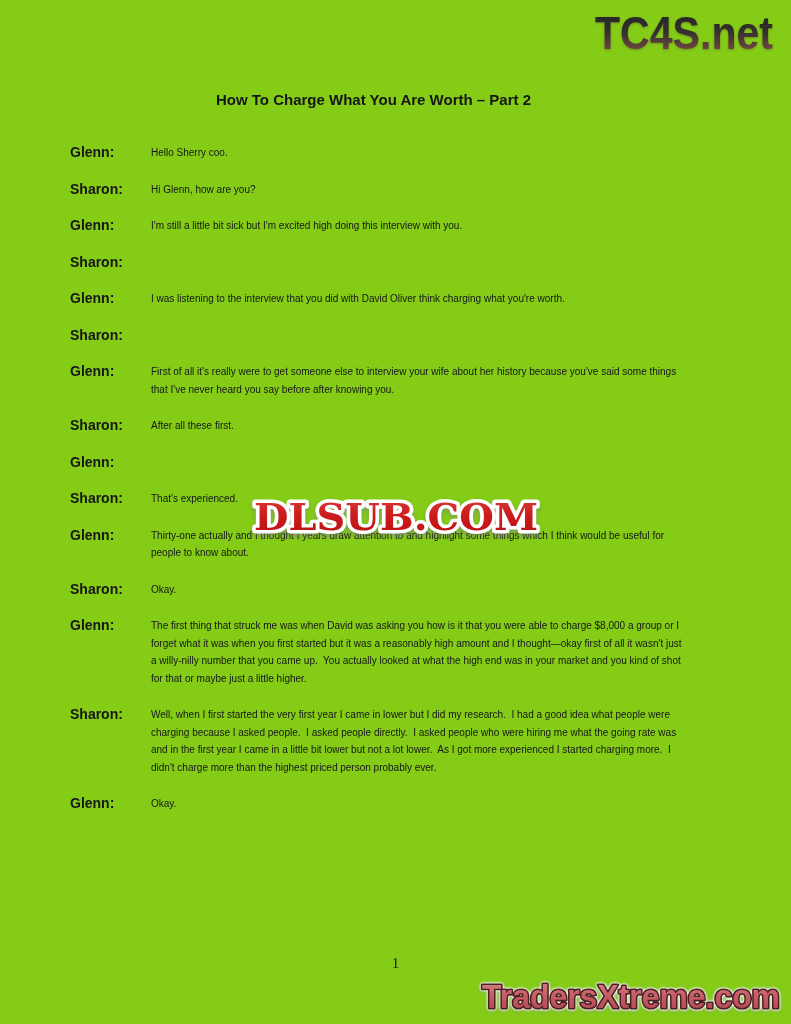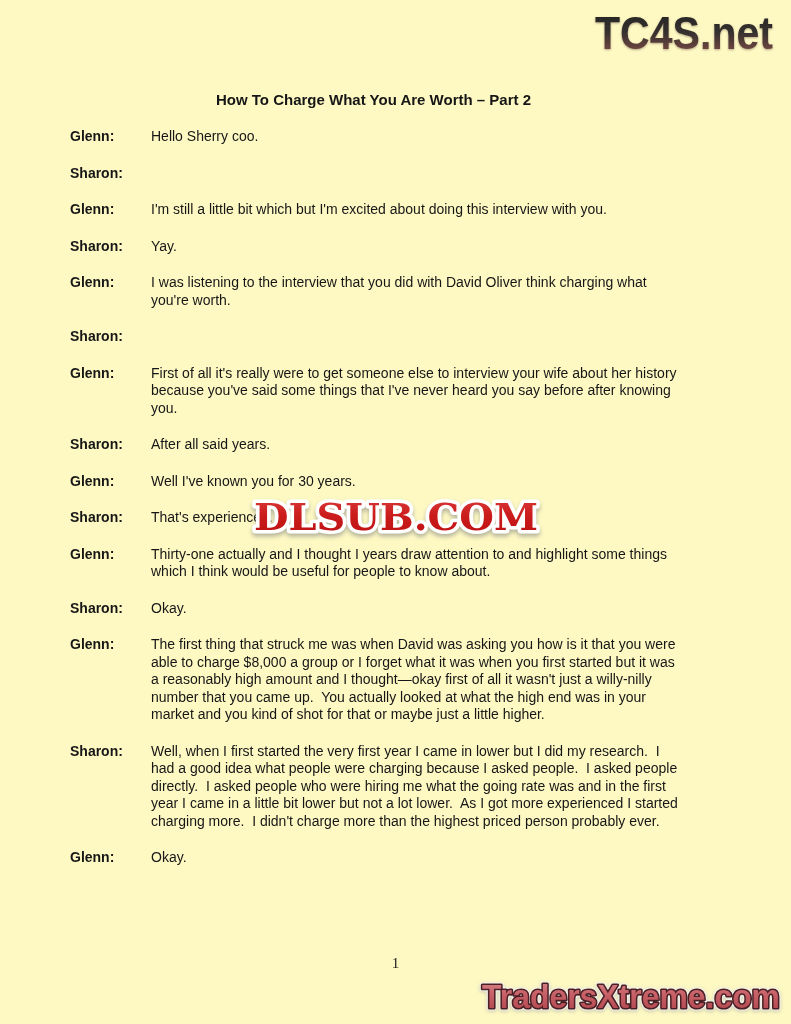--- a/index.html
+++ b/index.html
@@ -1,20 +1,20 @@
 <!DOCTYPE html>
 <html><head>
 <meta charset="utf-8">
 <style>
   html, body { margin: 0; padding: 0; background: #ffffff; }
   .page {
     position: relative;
     width: 791px;
     height: 1024px;
-    background: #fef9c3;
+    background: #84cc16;
     overflow: hidden;
     font-family: "Liberation Sans", sans-serif;
     color: #161616;
   }
   .header-logo-svg {
     position: absolute;
     top: 4px;
     right: 12px;
     filter: drop-shadow(0.5px 1.5px 1px rgba(90, 65, 60, 0.45));
   }
@@ -30,31 +30,32 @@
   }
   .transcript {
     position: absolute;
     top: 128px;
     left: 70px;
     width: 612px;
   }
   .row {
     display: flex;
     margin-bottom: 19px;
+    margin-top: 16px;
   }
   .speaker {
     flex: none;
     width: 81px;
     font-weight: bold;
     font-size: 14px;
     line-height: 17.5px;
   }
   .speech {
     width: 531px;
-    font-size: 14px;
+    font-size: 10px;
     line-height: 17.5px;
     white-space: pre-wrap;
   }
   .watermark-svg {
     position: absolute;
     top: 490px;
     left: 246px;
     filter: drop-shadow(0px 3px 2px rgba(125, 125, 125, 0.55));
   }
   .page-number {
@@ -97,54 +98,53 @@
   <div class="doc-title">How To Charge What You Are Worth – Part 2</div>
 
   <div class="transcript">
     <div class="row">
       <div class="speaker">Glenn:</div>
       <div class="speech">Hello Sherry coo.</div>
     </div>
 
     <div class="row">
       <div class="speaker">Sharon:</div>
-    </div>
-
-    <div class="row">
-      <div class="speaker">Glenn:</div>
-      <div class="speech">I'm still a little bit which but I'm excited about doing this interview with you.</div>
-    </div>
-
-    <div class="row">
-      <div class="speaker">Sharon:</div>
-      <div class="speech">Yay.</div>
+      <div class="speech">Hi Glenn, how are you?</div>
+    </div>
+
+    <div class="row">
+      <div class="speaker">Glenn:</div>
+      <div class="speech">I'm still a little bit sick but I'm excited high doing this interview with you.</div>
+    </div>
+
+    <div class="row">
+      <div class="speaker">Sharon:</div>
     </div>
 
     <div class="row">
       <div class="speaker">Glenn:</div>
       <div class="speech">I was listening to the interview that you did with David Oliver think charging what you're worth.</div>
     </div>
 
     <div class="row">
       <div class="speaker">Sharon:</div>
     </div>
 
     <div class="row">
       <div class="speaker">Glenn:</div>
       <div class="speech">First of all it's really were to get someone else to interview your wife about her history because you've said some things that I've never heard you say before after knowing you.</div>
     </div>
 
     <div class="row">
       <div class="speaker">Sharon:</div>
-      <div class="speech">After all said years.</div>
-    </div>
-
-    <div class="row">
-      <div class="speaker">Glenn:</div>
-      <div class="speech">Well I've known you for 30 years.</div>
+      <div class="speech">After all these first.</div>
+    </div>
+
+    <div class="row">
+      <div class="speaker">Glenn:</div>
     </div>
 
     <div class="row">
       <div class="speaker">Sharon:</div>
       <div class="speech">That's experienced.</div>
     </div>
 
     <div class="row">
       <div class="speaker">Glenn:</div>
       <div class="speech">Thirty-one actually and I thought I years draw attention to and highlight some things which I think would be useful for people to know about.</div>

